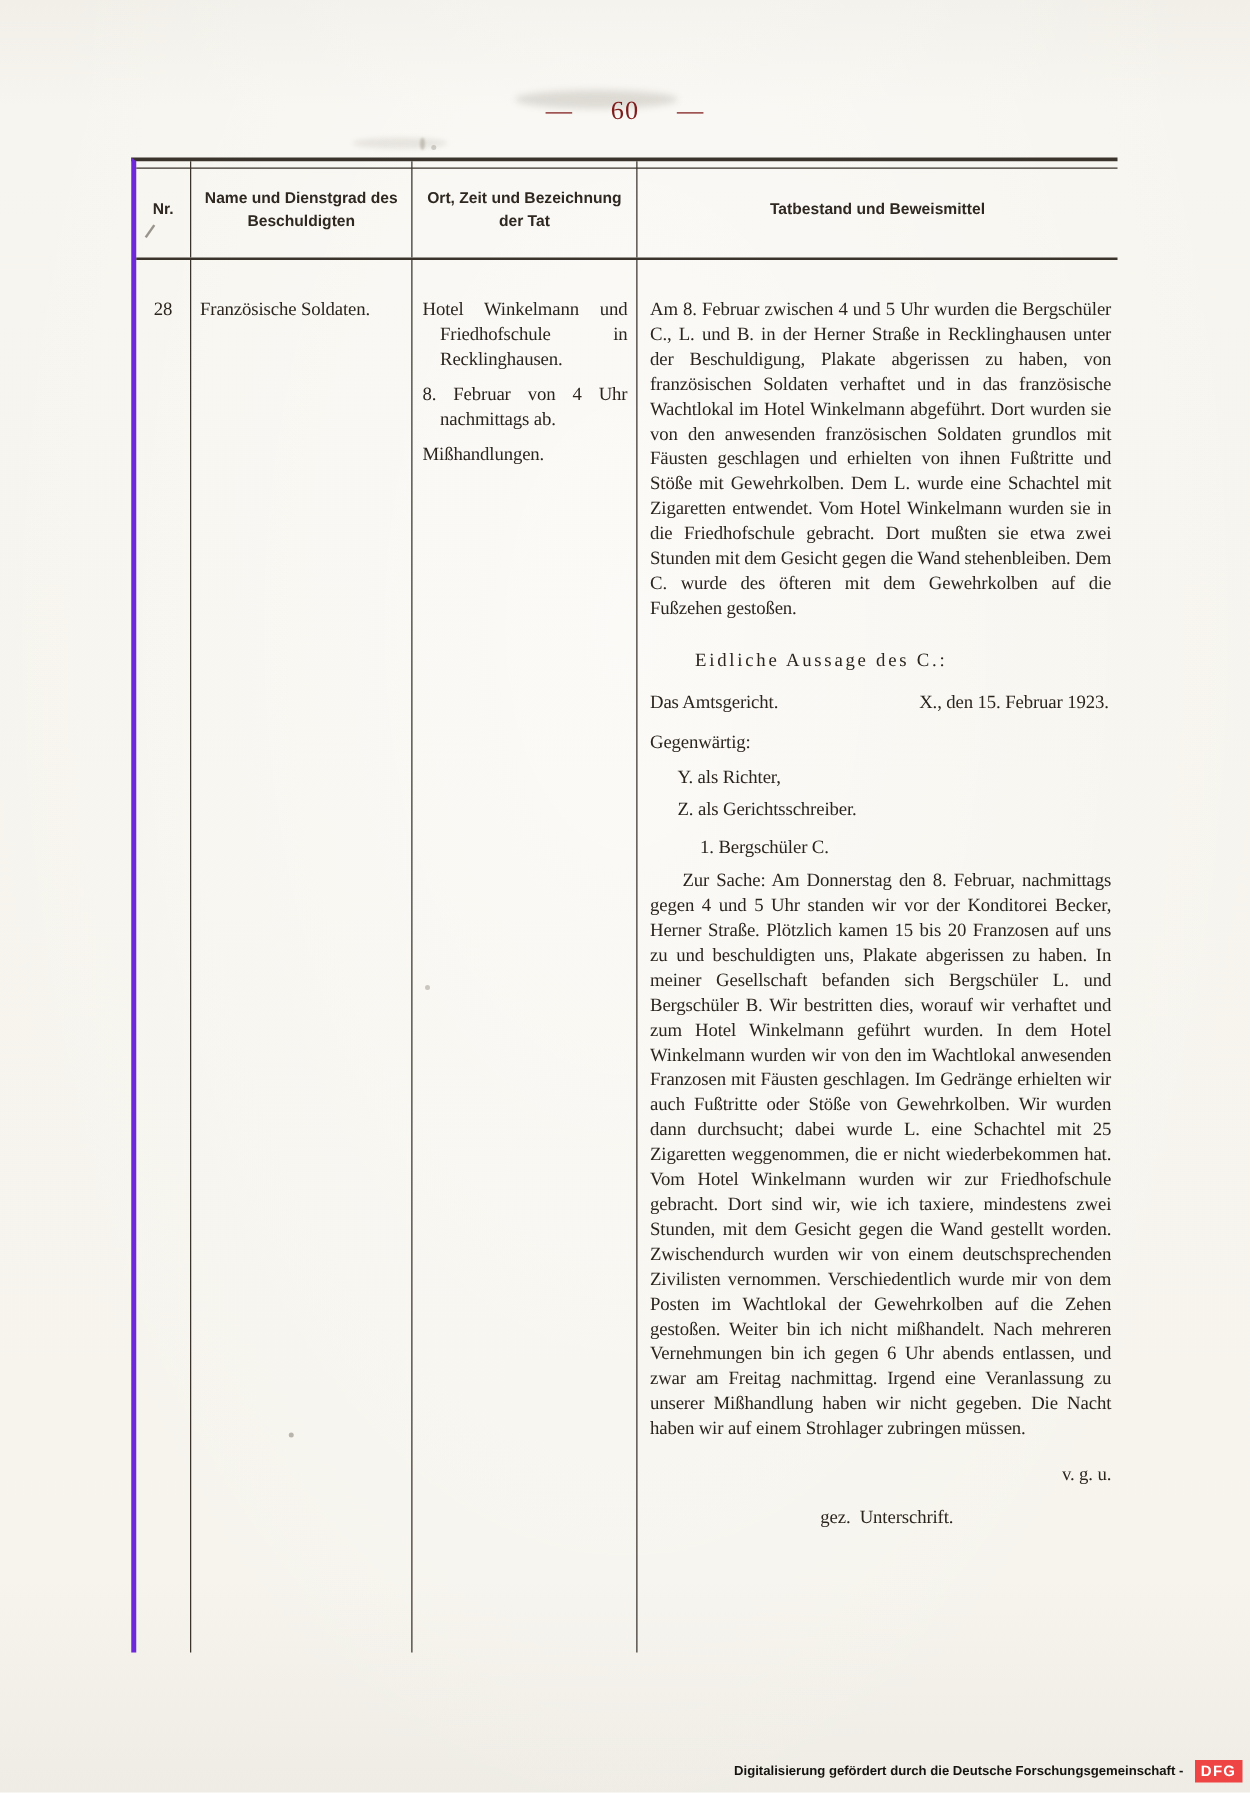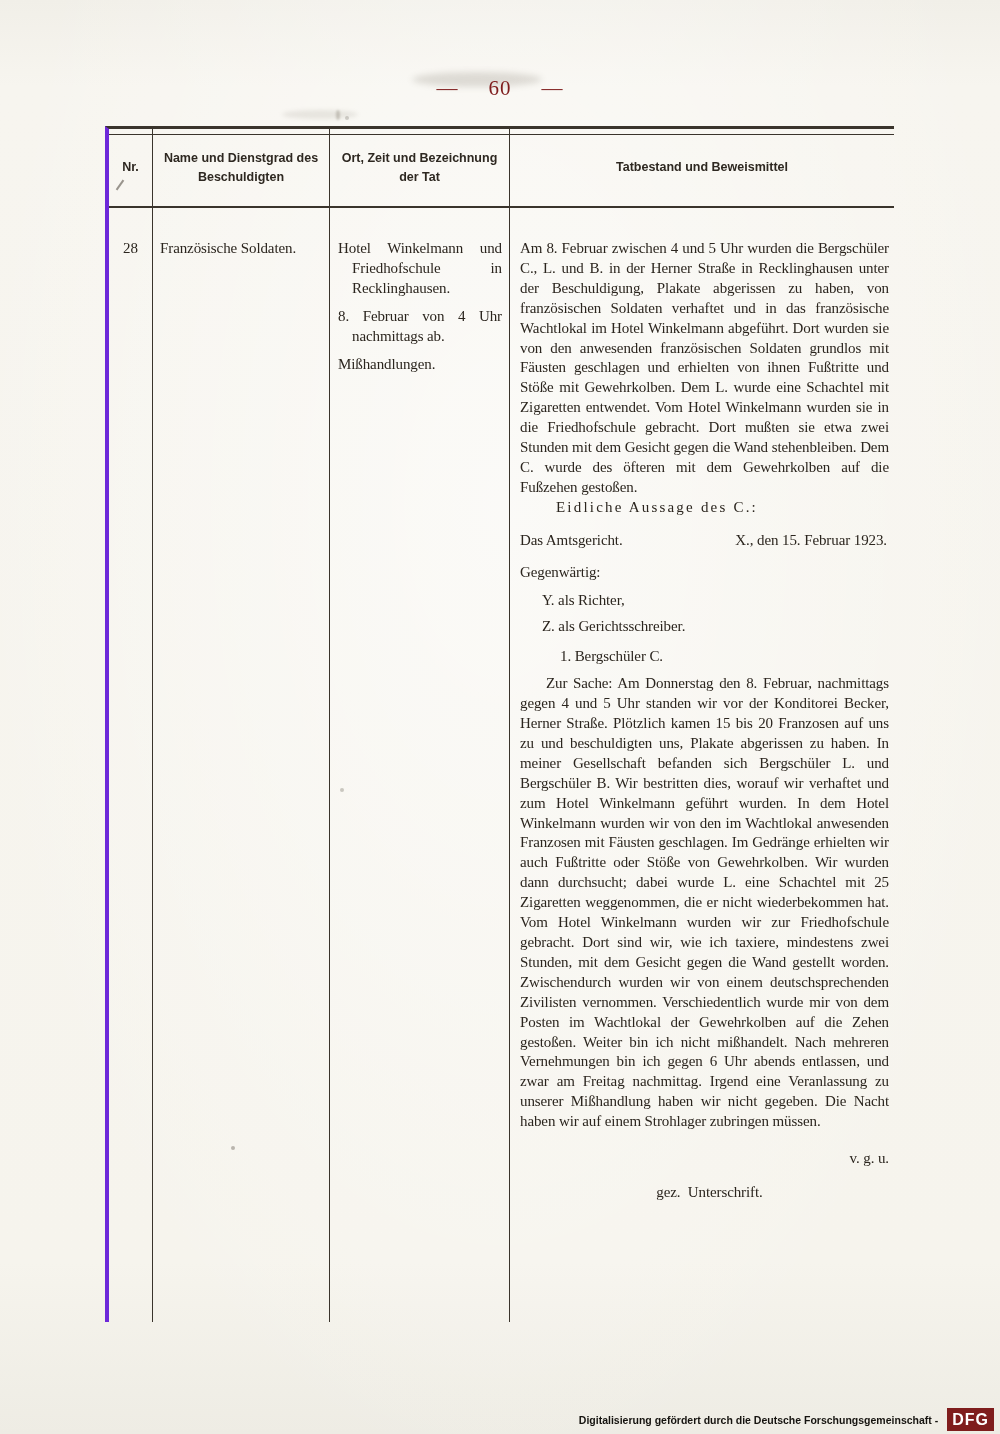--- a/index.html
+++ b/index.html
@@ -72,44 +72,44 @@
   .td-ort { padding-left: 8px; padding-right: 7px; }
   .td-ort p {
     text-align: justify;
     padding-left: 14px; text-indent: -14px;
     margin-bottom: 8px;
   }
   .td-ort p:last-child { margin-top: 2px; }
   .td-tat { padding-left: 10px; padding-right: 5px; }
 
   .td-tat .just { text-align: justify; }
-  .p-main { }
+  .p-main { margin-bottom: 22px; }
   .aussage-heading { letter-spacing: 2.2px; margin: 0 0 13px 36px; }
   .court-line { display: flex; justify-content: space-between; margin-bottom: 12px; padding-right: 2px; }
   .gegenwaertig { margin-bottom: 8px; }
   .richter { margin-left: 22px; margin-bottom: 7px; }
   .schreiber { margin-left: 22px; margin-bottom: 10px; }
   .witness { margin-left: 40px; margin-bottom: 7px; }
   .p-statement { text-indent: 26px; margin-bottom: 17px; }
   .vgu { text-align: right; margin-left: 40px; margin-bottom: 14px; }
   .gez { text-align: center; white-space: pre; margin-left: 10px; }
 
   
   .scan-footer {
     position: absolute; right: 6px; top: 1408px;
     display: flex; align-items: center; gap: 9px;
   }
   .scan-footer-text {
     font-family: "Liberation Sans", sans-serif;
     font-weight: 700; font-size: 10.5px; color: #15130f;
   }
   .dfg-logo {
-    background: #7f1d1d; color: #ffffff;
+    background: #ef4444; color: #ffffff;
     font-family: "Liberation Sans", sans-serif;
-    font-weight: 700; font-size: 16px; letter-spacing: 1px;
+    font-weight: 700; font-size: 12px; letter-spacing: 1px;
     padding: 2px 5px; line-height: 1.2;
   }
 </style>
 </head>
 <body>
 
 <div class="smudge smudge-1"></div>
 <div class="smudge smudge-2"></div>
 <div class="smudge smudge-3"></div>
 <div class="tick"></div>

